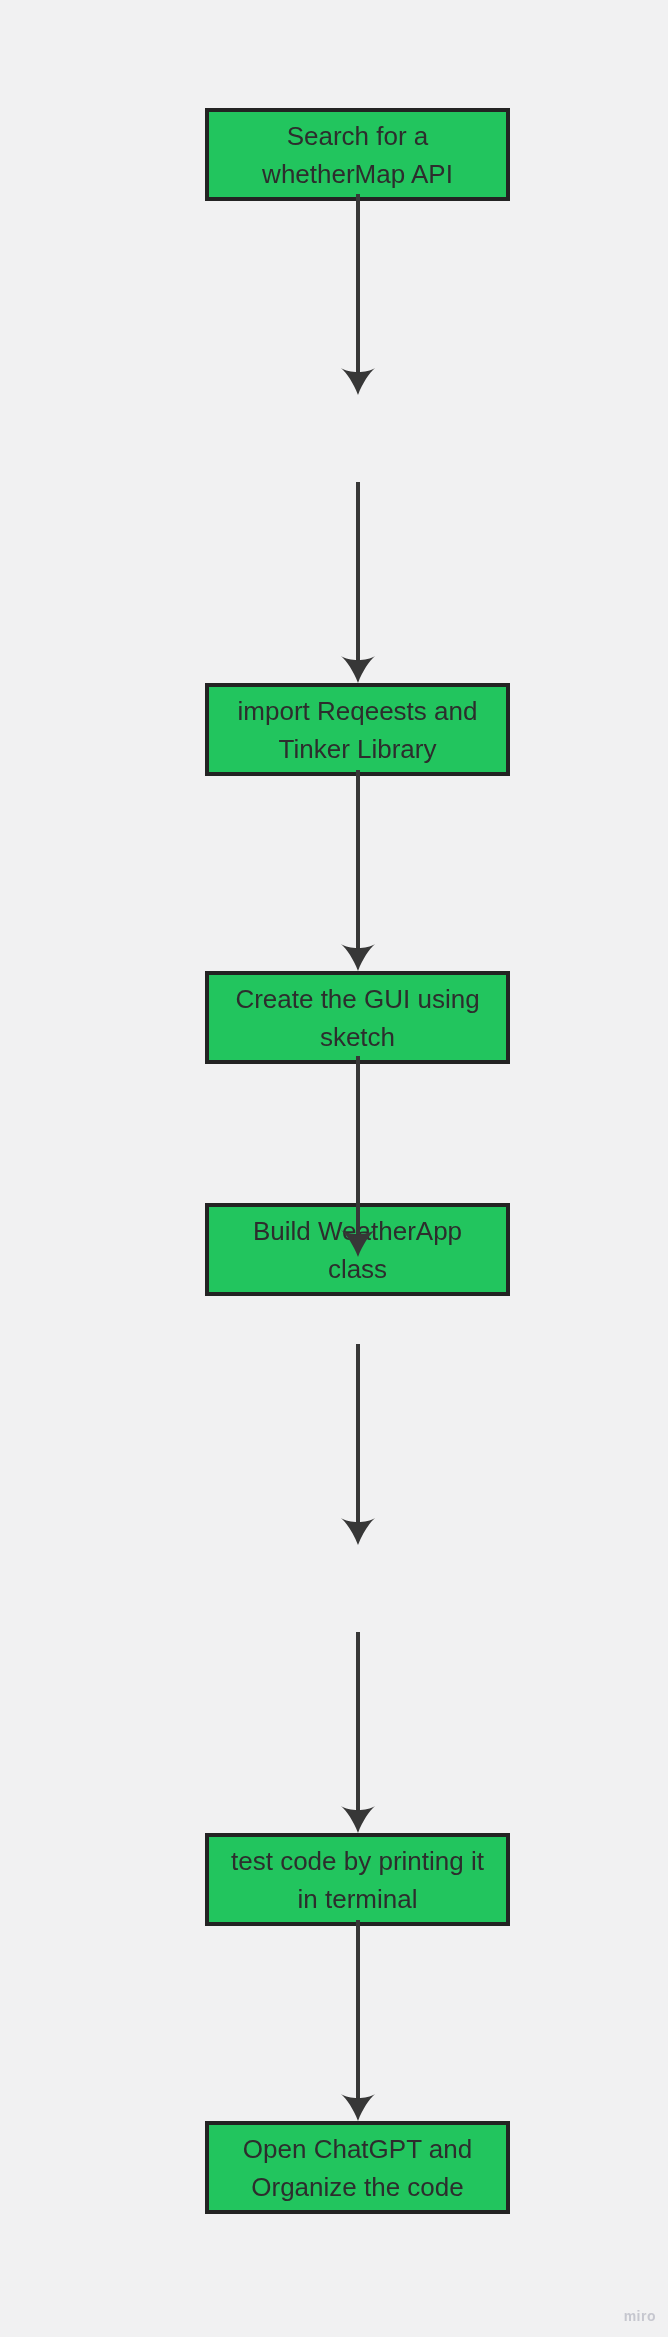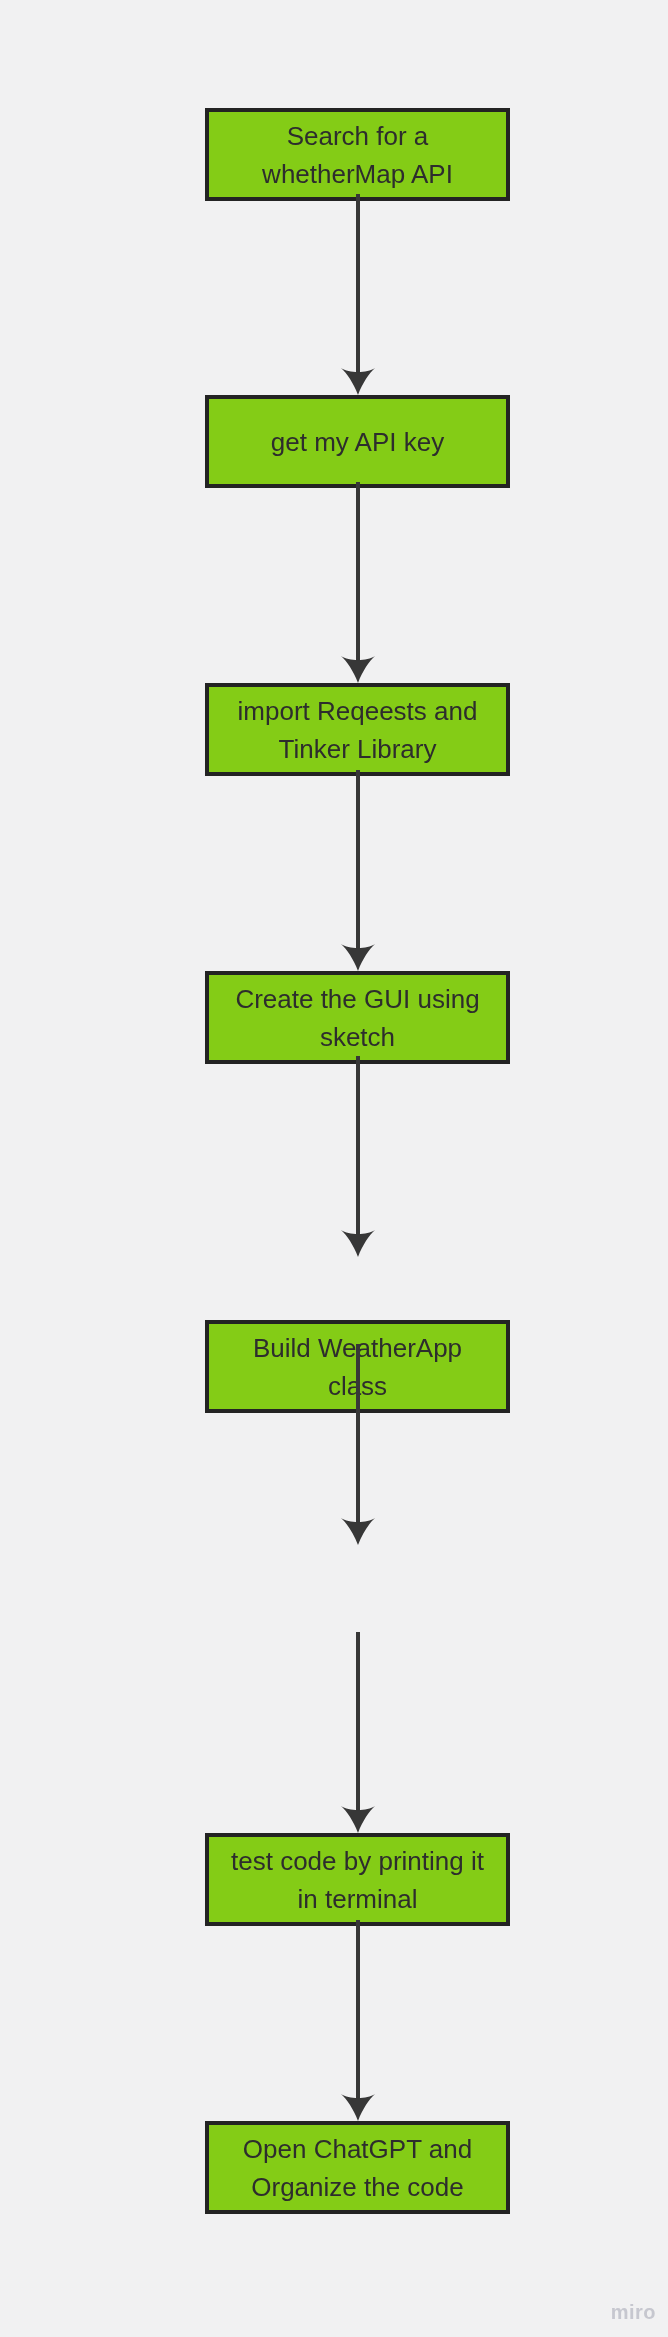--- a/index.html
+++ b/index.html
@@ -17,21 +17,21 @@
   .canvas {
     position: absolute;
     inset: 0;
   }
   .node {
     position: absolute;
     left: 205px;
     width: 305px;
     height: 93px;
     box-sizing: border-box;
-    background: #84cc16;
+    background: #22c55e;
     border: 4px solid #232323;
     display: flex;
     align-items: center;
     justify-content: center;
   }
   .node-label {
     white-space: pre;          
     text-align: center;
     font-size: 26px;
     line-height: 38px;
@@ -48,48 +48,45 @@
     stroke-width: 4;
   }
   .connector path {
     fill: #373737;
     stroke: none;
   }
   .watermark {
     position: absolute;
     right: 12px;
     bottom: 13px;
-    font-size: 20px;
+    font-size: 14px;
     font-weight: 700;
     letter-spacing: 0.5px;
     color: #c6c7cf;
     user-select: none;
   }
 </style>
 </head>
 <body>
 
 <div class="canvas">
 
   <div class="node" style="top:108px">
     <span class="node-label">Search for a
 whetherMap API</span>
   </div>
-  <div class="node" style="top:395px">
-    <span class="node-label">get my API key</span>
-  </div>
   <div class="node" style="top:971px">
     <span class="node-label">Create the GUI using
 sketch</span>
   </div>
   <div class="node" style="top:683px">
     <span class="node-label">import Reqeests and
 Tinker Library</span>
   </div>
-  <div class="node" style="top:1320px">
+  <div class="node" style="top:1203px">
     <span class="node-label">Build WeatherApp
 class</span>
   </div>
   <div class="node" style="top:1833px">
     <span class="node-label">test code by printing it
 in terminal</span>
   </div>
   <div class="node" style="top:2121px">
     <span class="node-label">Open ChatGPT and
 Organize the code</span>

